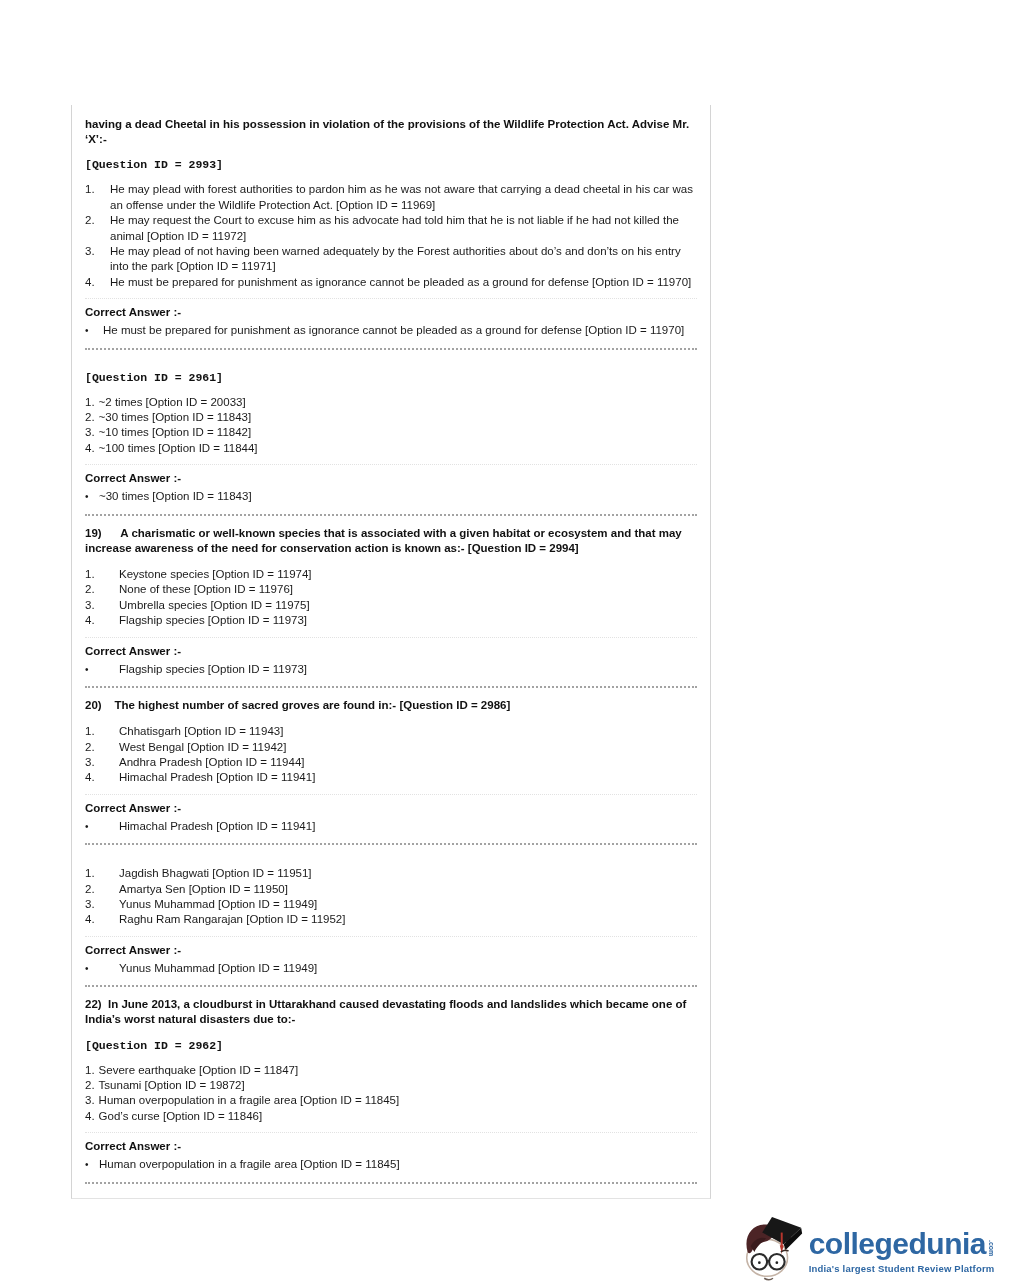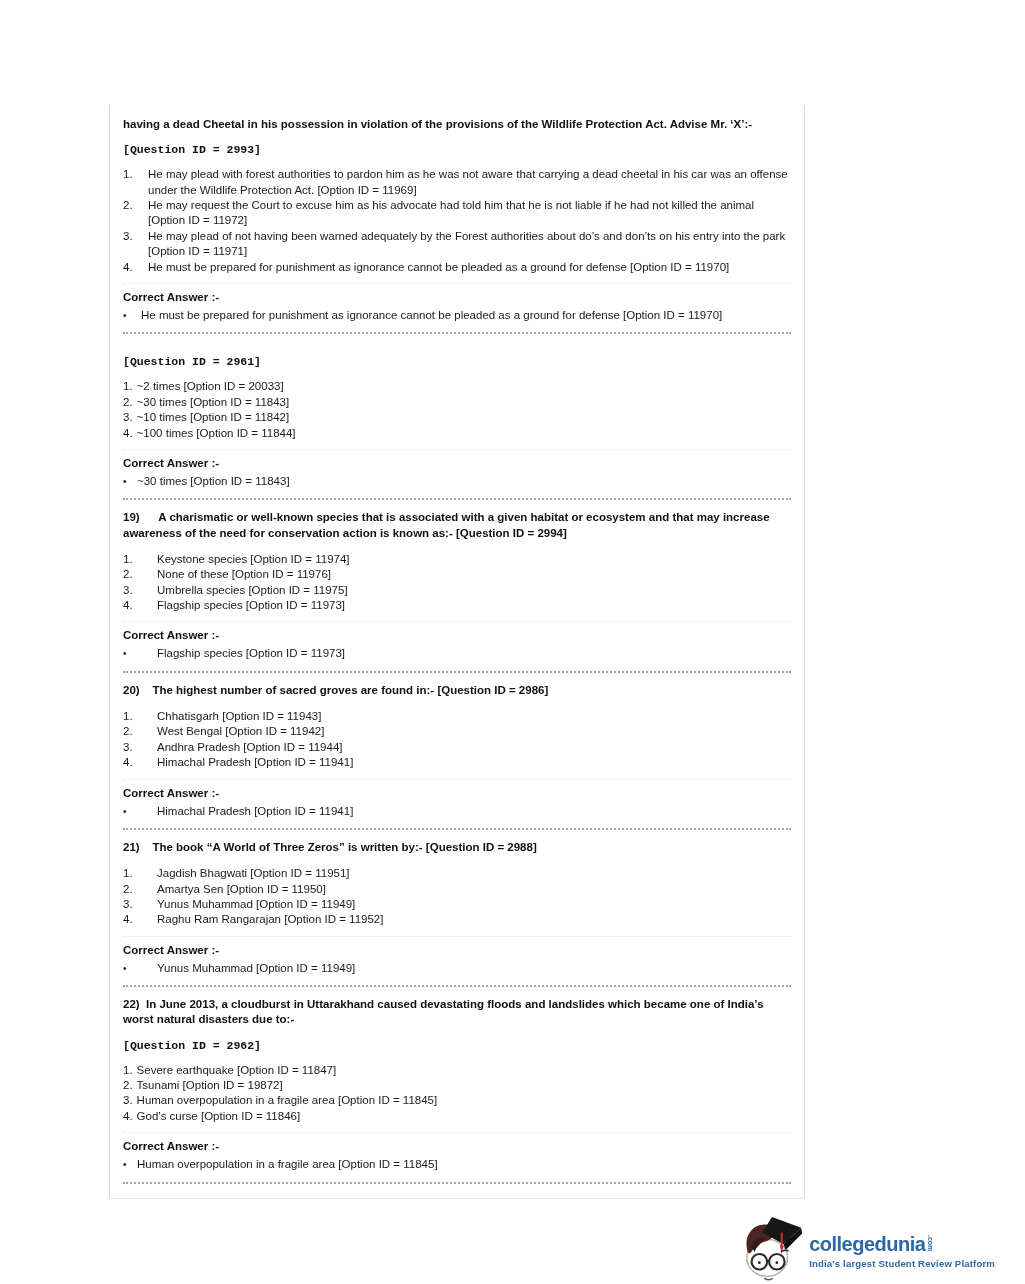--- a/index.html
+++ b/index.html
@@ -6,23 +6,23 @@
   html, body { background: #ffffff; }
   body {
     width: 1025px;
     min-height: 1284px;
     font-family: "Liberation Sans", sans-serif;
     font-size: 11.5px;
     color: #1a1a1a;
     position: relative;
   }
   .paper {
-    margin-left: 109px;
+    margin-left: 71px;
     margin-top: 105px;
-    width: 696px;
+    width: 640px;
     border-left: 1px solid #d4d4d4;
     border-right: 1px solid #d4d4d4;
     border-bottom: 1px solid #e3e3e3;
     padding: 2px 13px 14px 13px;
     background: #ffffff;
   }
   .q-block { padding-top: 10px; }
   .q-title {
     font-weight: bold;
     line-height: 1.32;
@@ -55,21 +55,21 @@
     display: flex;
     align-items: center;
     justify-content: flex-end;
     margin: 14px 30px 30px 0;
   }
   .mascot { width: 70px; height: 78px; flex: 0 0 auto; margin-right: 2px; }
   .brand-text { display: flex; flex-direction: column; }
   .brand-row { display: flex; align-items: flex-end; }
   .brand-name {
     font-weight: bold;
-    font-size: 20px;
+    font-size: 30px;
     letter-spacing: -0.5px;
     line-height: 1;
   }
   .brand-tld {
     writing-mode: vertical-rl;
     font-size: 7px;
     font-weight: bold;
     line-height: 1;
     margin-left: 2px;
     margin-bottom: 3px;
@@ -201,21 +201,20 @@
       <p class="ans-head">Correct Answer :-</p>
       <div class="ans-line spaced">
           <span class="bullet">•</span>
           <span class="txt">Himachal Pradesh [Option ID = 11941]</span>
         </div>
     </div>
     <div class="sep"></div>
   </section>
 
   <section class="q-block">
-    <p class="q-title">21)    The book “A World of Three Zeros” is written by:- [Question ID = 2988]</p>
     <div class="options spaced">
       <div class="opt">
           <span class="num">1.</span>
           <span class="txt">Jagdish Bhagwati [Option ID = 11951]</span>
         </div>
       <div class="opt">
           <span class="num">2.</span>
           <span class="txt">Amartya Sen [Option ID = 11950]</span>
         </div>
       <div class="opt">

